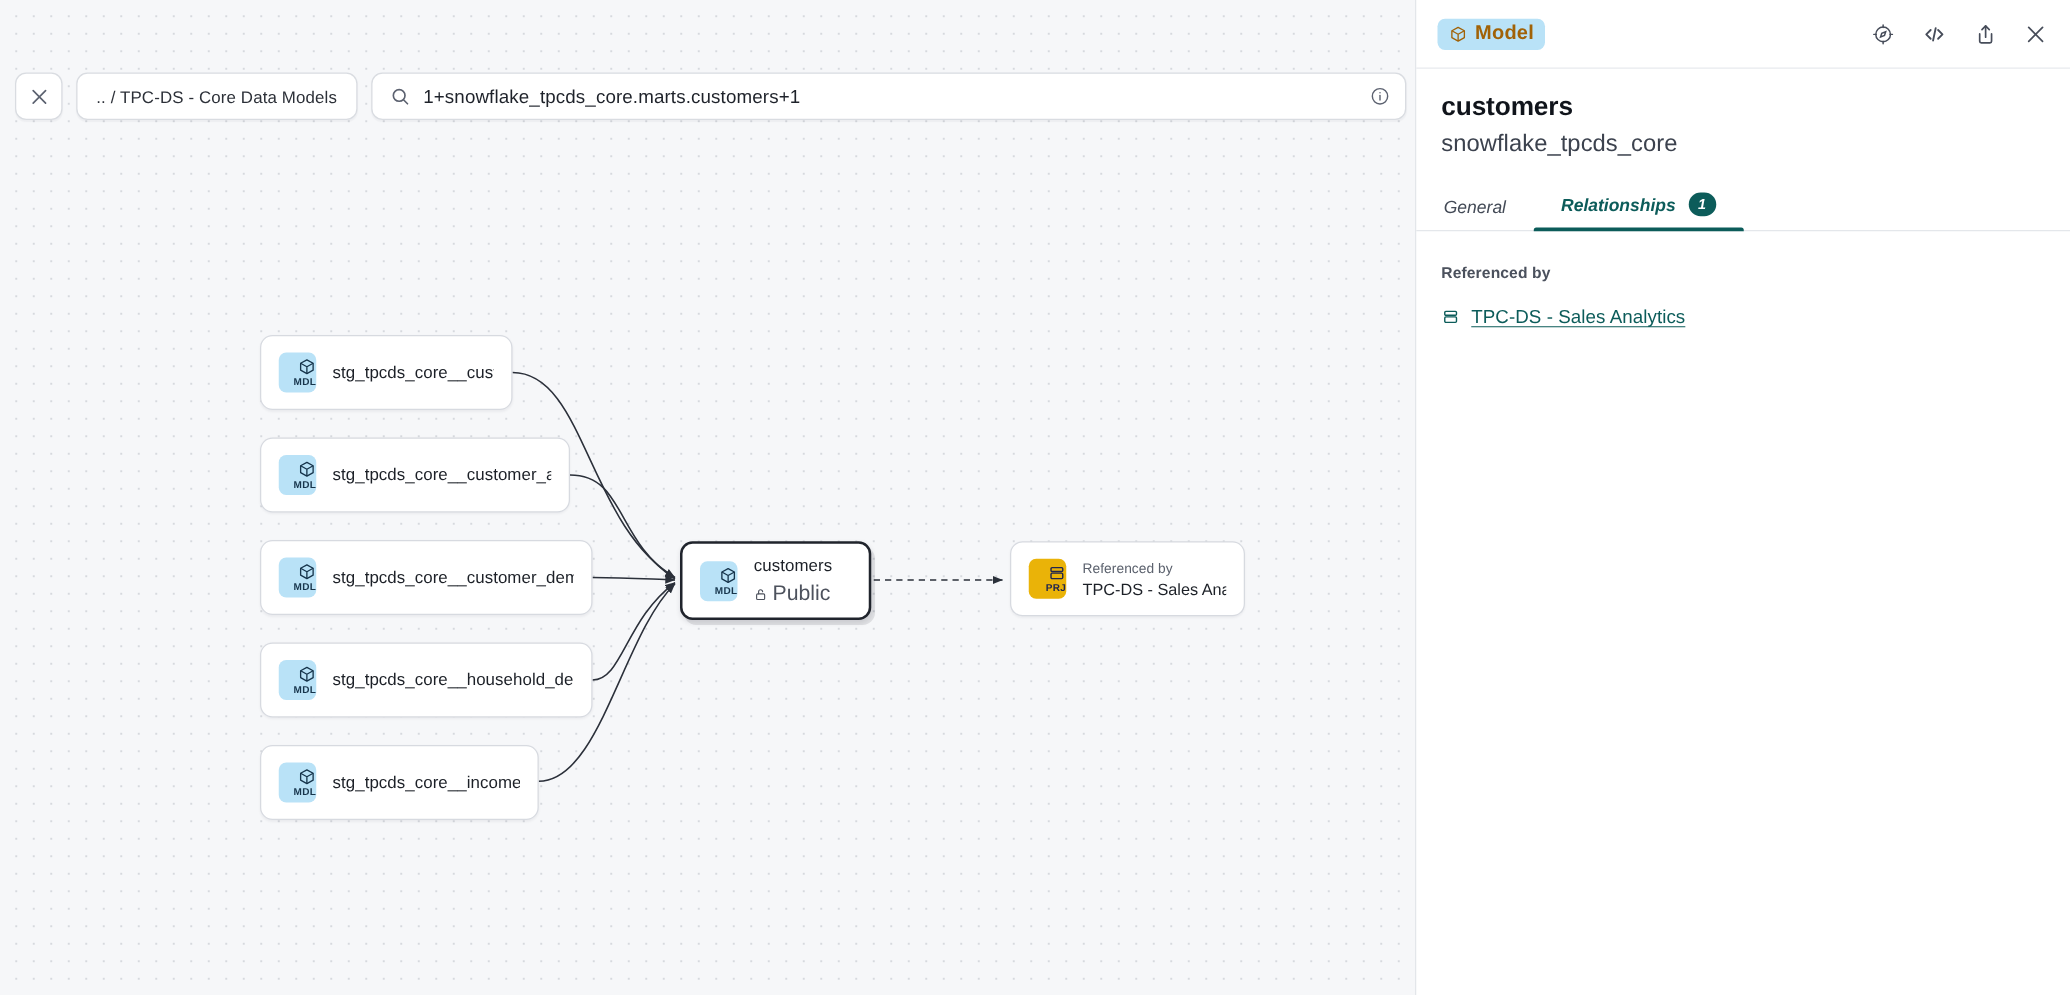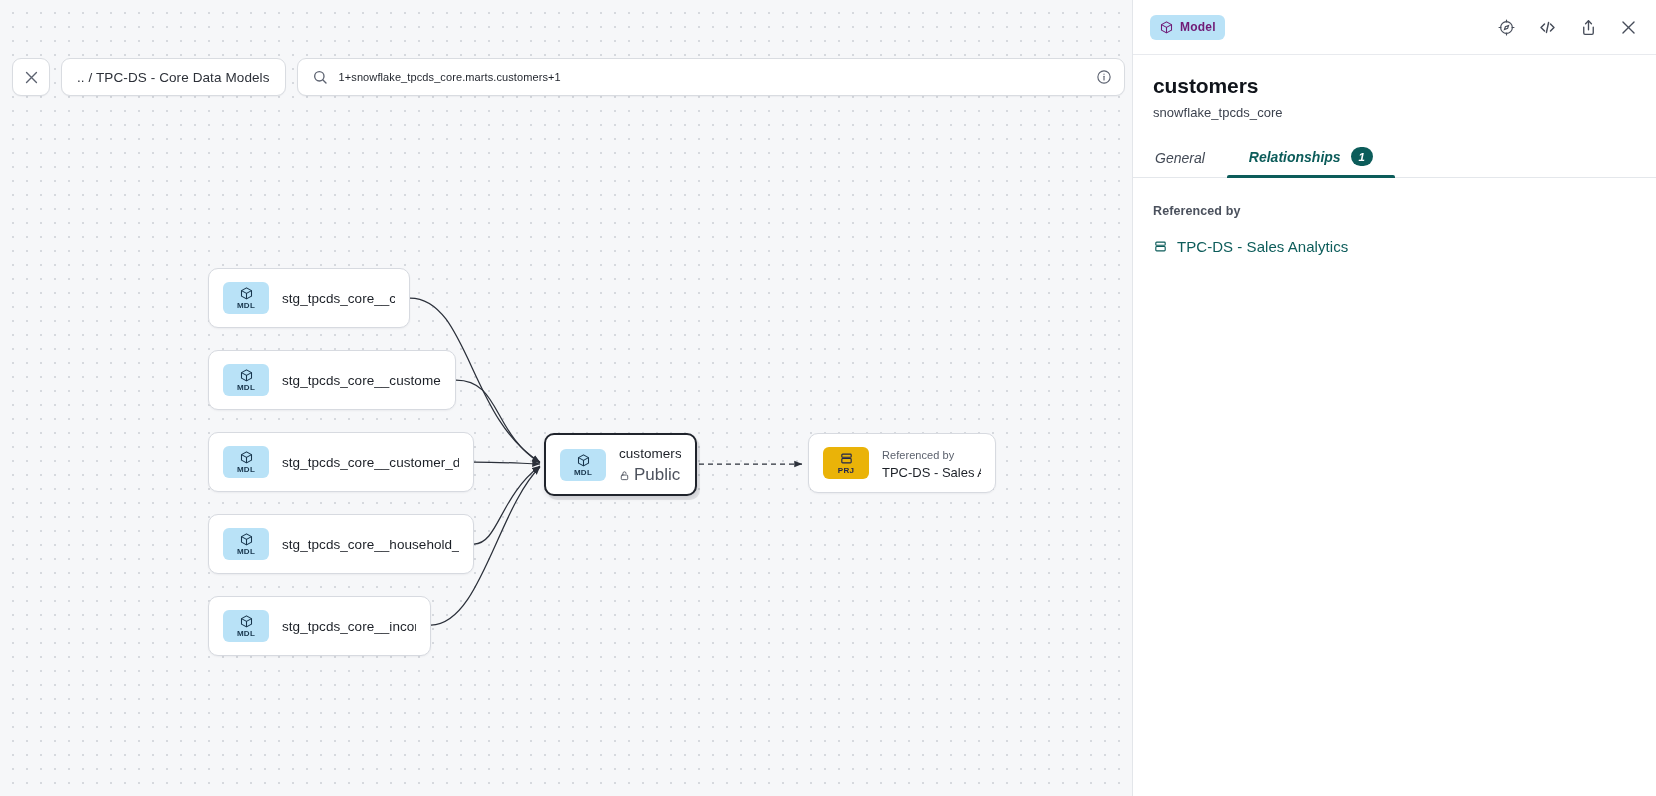--- a/index.html
+++ b/index.html
@@ -49,21 +49,21 @@
   }
   .tb-search {
     width: 828px;
     padding: 0 12px 0 14px;
     display: flex; align-items: center; gap: 11px;
   }
   .tb-search input {
     flex: 1;
     border: none; outline: none;
     font-family: "Liberation Sans", sans-serif;
-    font-size: 11px;
+    font-size: 15px;
     color: #1e222a;
     background: transparent;
     letter-spacing: .1px;
   }
   .icon { display: block; }
   .ico-muted { color: #5c6270; }
 
   
   .node {
     position: absolute;
@@ -75,23 +75,23 @@
     gap: 13px;
     box-shadow: 0 1px 2px rgba(16,24,40,.05);
     cursor: pointer;
     z-index: 3;
   }
   .node.focus {
     border: 2px solid #20242c;
     box-shadow: 3px 4px 0 rgba(30,34,42,.10), 0 2px 4px rgba(16,24,40,.10);
   }
   .badge-ico {
-    width: 46px; height: 32px;
+    width: 30px; height: 32px;
     border-radius: 6px;
-    display: flex; flex-direction: column; align-items: center; justify-content: center;
+    display: flex; flex-direction: column; align-items: flex-end; justify-content: center;
     flex: none;
     gap: 0px;
   }
   .badge-ico.mdl { background: #b9e2f7; color: #17354c; }
   .badge-ico.prj { background: #eab308; color: #21264e; }
   .badge-ico .bk {
     font-size: 8px; font-weight: 700; line-height: 8px;
     letter-spacing: .3px; margin-top: 1px;
   }
   .node-text { min-width: 0; overflow: hidden; }
@@ -123,37 +123,37 @@
   }
   .panel-top {
     height: 55px;
     display: flex; align-items: center; justify-content: space-between;
     padding: 0 18px 0 17px;
     border-bottom: 1px solid #e8eaee;
     flex: none;
   }
   .type-badge {
     background: #b9e2f7;
-    color: #701a75;
+    color: #a16207;
     border-radius: 6px;
     height: 25px;
     padding: 0 9px;
     display: flex; align-items: center; gap: 6px;
-    font-size: 12px; font-weight: 700;
+    font-size: 16px; font-weight: 700;
     letter-spacing: .2px;
   }
   .panel-actions { display: flex; align-items: center; gap: 21px; color: #474d5a; }
   .panel-actions > span { cursor: pointer; display: flex; }
 
   .panel-head { padding: 19px 20px 0 20px; flex: none; }
   .panel-title {
     font-size: 21px; font-weight: 700; color: #10141b; letter-spacing: -.1px;
   }
   .panel-subtitle {
-    font-size: 13px; color: #3c424e; margin-top: 7px; letter-spacing: .05px;
+    font-size: 19px; color: #3c424e; margin-top: 7px; letter-spacing: .05px;
   }
 
   .tabs {
     margin-top: 27px;
     display: flex; align-items: flex-end; gap: 0;
     border-bottom: 1px solid #e4e7eb;
     padding: 0 0 0 0;
     flex: none;
   }
   .tab {

